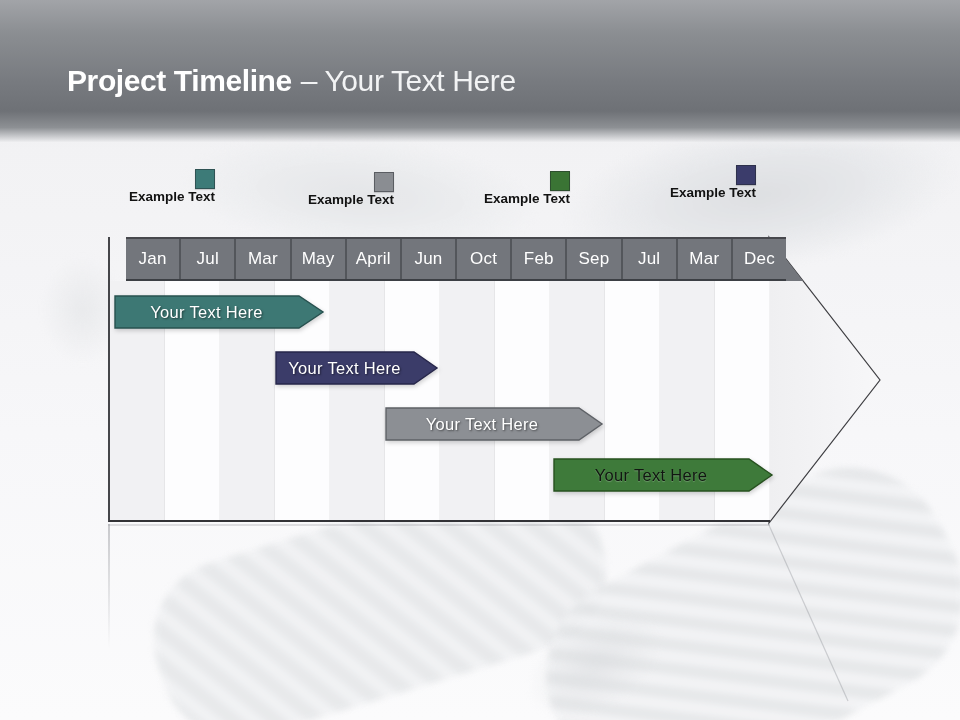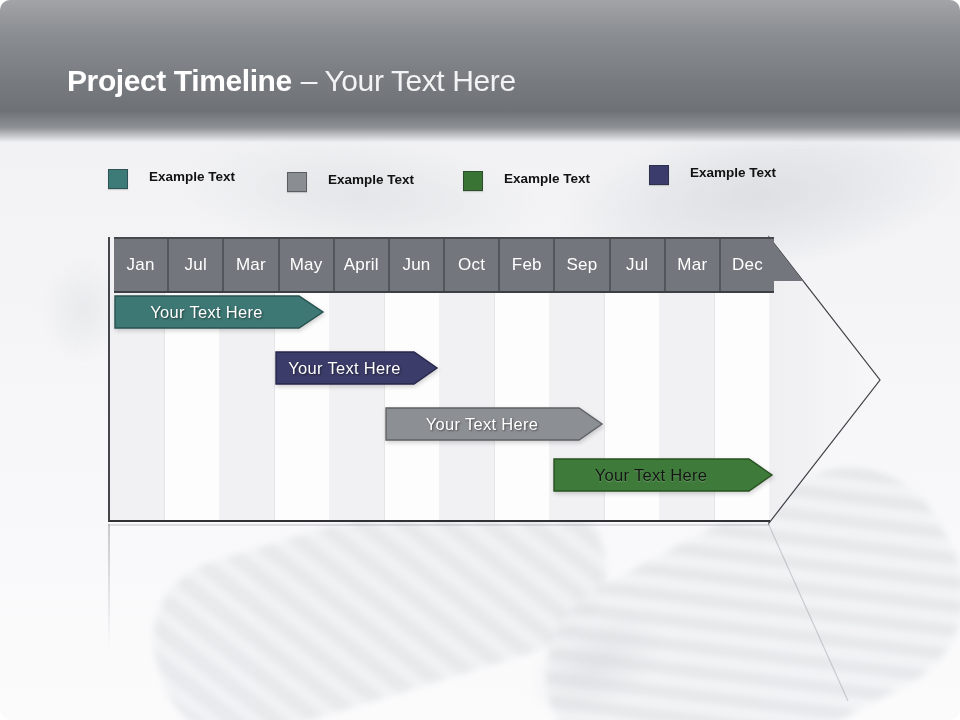--- a/index.html
+++ b/index.html
@@ -1,20 +1,19 @@
 <!DOCTYPE html>
 <html><head>
 <meta charset="utf-8">
 <style>
   html,body{margin:0;padding:0;background:#fff;}
   .slide{
     position:relative;width:960px;height:720px;overflow:hidden;
     font-family:"Liberation Sans",sans-serif;
     background:linear-gradient(180deg,#f0f0f2 0%,#f3f3f5 30%,#f7f7f9 60%,#fbfbfc 100%);
-    border-radius:10px;
   }
   
   .bg-shape{position:absolute;pointer-events:none;filter:blur(3px);}
   .shape-swirl-tr{left:560px;top:120px;width:400px;height:150px;opacity:.75;
     background:radial-gradient(closest-side,#d7d9dc 0%,#e3e5e8 55%,rgba(235,236,238,0) 100%);
     border-radius:50%;transform:rotate(-8deg);}
   .shape-swirl-mid{left:180px;top:135px;width:360px;height:120px;opacity:.6;
     background:radial-gradient(closest-side,#dcdee1 0%,#e8eaec 60%,rgba(238,239,241,0) 100%);
     border-radius:50%;transform:rotate(5deg);}
   .shape-left-plug{left:40px;top:255px;width:85px;height:110px;opacity:.55;
@@ -33,33 +32,33 @@
     position:absolute;left:0;top:0;width:960px;height:150px;z-index:5;pointer-events:none;
     background:linear-gradient(180deg,
       #a2a4a8 0%,#8b8e92 22%,#777a7f 55%,#6e7176 74%,
       #8d9094 85%,rgba(240,240,242,.35) 95%,rgba(240,240,242,0) 100%);
   }
   .slide-title{position:absolute;left:67px;top:60px;z-index:6;white-space:nowrap;
     font-size:30px;line-height:42px;color:#ffffff;letter-spacing:-0.4px;}
   .slide-title .t-bold{font-weight:700;}
   .slide-title .t-light{font-weight:400;margin-left:9px;color:#f2f3f4;}
   
-  .legend-item{position:absolute;z-index:6;display:flex;align-items:flex-start;}
+  .legend-item{position:absolute;z-index:6;display:flex;align-items:flex-end;flex-direction:column;}
   .legend-swatch{width:18px;height:18px;border:1px solid rgba(30,35,40,.45);
     box-shadow:0 1px 1px rgba(0,0,0,.15);flex:none;}
   .legend-label{margin-left:21px;font-size:13.5px;font-weight:700;color:#121212;white-space:nowrap;}
   .li-0{left:108px;top:169px;} .li-1{left:287px;top:172px;}
   .li-2{left:463px;top:171px;} .li-3{left:649px;top:165px;}
   
   .big-arrow{position:absolute;left:768px;top:235px;z-index:2;}
   .header-ext{position:absolute;left:769px;top:237px;z-index:3;}
   
   .grid{position:absolute;left:108px;top:237px;width:662px;height:285px;z-index:4;
     border-left:2px solid #45464a;border-bottom:2px solid #323236;box-sizing:border-box;}
-  .months-row{position:absolute;left:4px;top:0;width:100%;height:56px;display:flex;
+  .months-row{position:absolute;left:16px;top:0;width:100%;height:44px;display:flex;
     border-top:2px solid #47484d;border-bottom:2px solid #3c3f44;box-sizing:border-box;}
   .month-cell{flex:1;display:flex;align-items:center;justify-content:center;
     color:#ffffff;font-size:17px;letter-spacing:.2px;border-left:2px solid #53565b;box-sizing:border-box;}
   .month-cell:first-child{border-left:none;}
   .cols{position:absolute;left:0;top:44px;right:0;bottom:0;display:flex;}
   .col{flex:1;border-right:1px solid rgba(60,60,70,.06);box-sizing:border-box;background:#fdfdfe;}
   .col:nth-child(odd){background:#f1f1f3;}
   
   .bar{position:absolute;filter:drop-shadow(1px 2px 2px rgba(0,0,0,.18));}
   .bar svg{display:block;}

